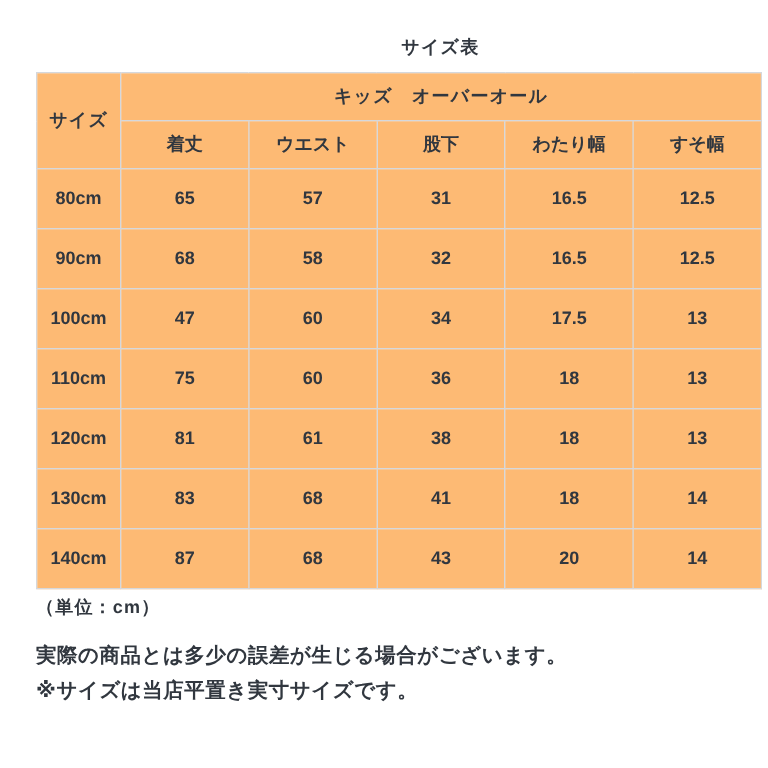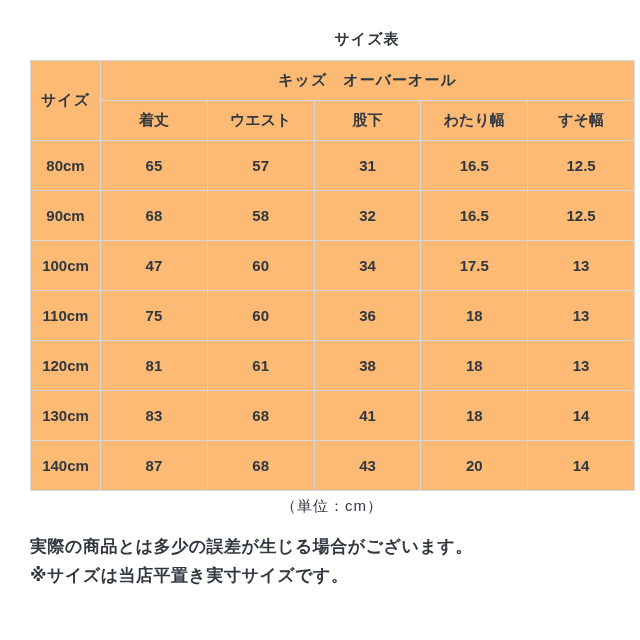--- a/index.html
+++ b/index.html
@@ -37,23 +37,23 @@
     font-weight: bold;
     color: #31373f;
     background: #fdba74;
     margin-top: 30px;
   }
   tr.group-row th { height: 40px; letter-spacing: 1px; }
   tr.cols-row th  { height: 40px; }
   tr.data-row td  { height: 50px; }
   .unit-note {
     width: 604px;
-    text-align: center;
+    text-align: left;
     font-size: 15px;
-    font-weight: normal;
+    font-weight: bold;
     margin-top: 6px;
     letter-spacing: 1px;
   }
   .notes {
     margin-top: 16px;
     font-size: 17px;
     font-weight: bold;
     line-height: 29px;
     letter-spacing: 0.5px;
   }

